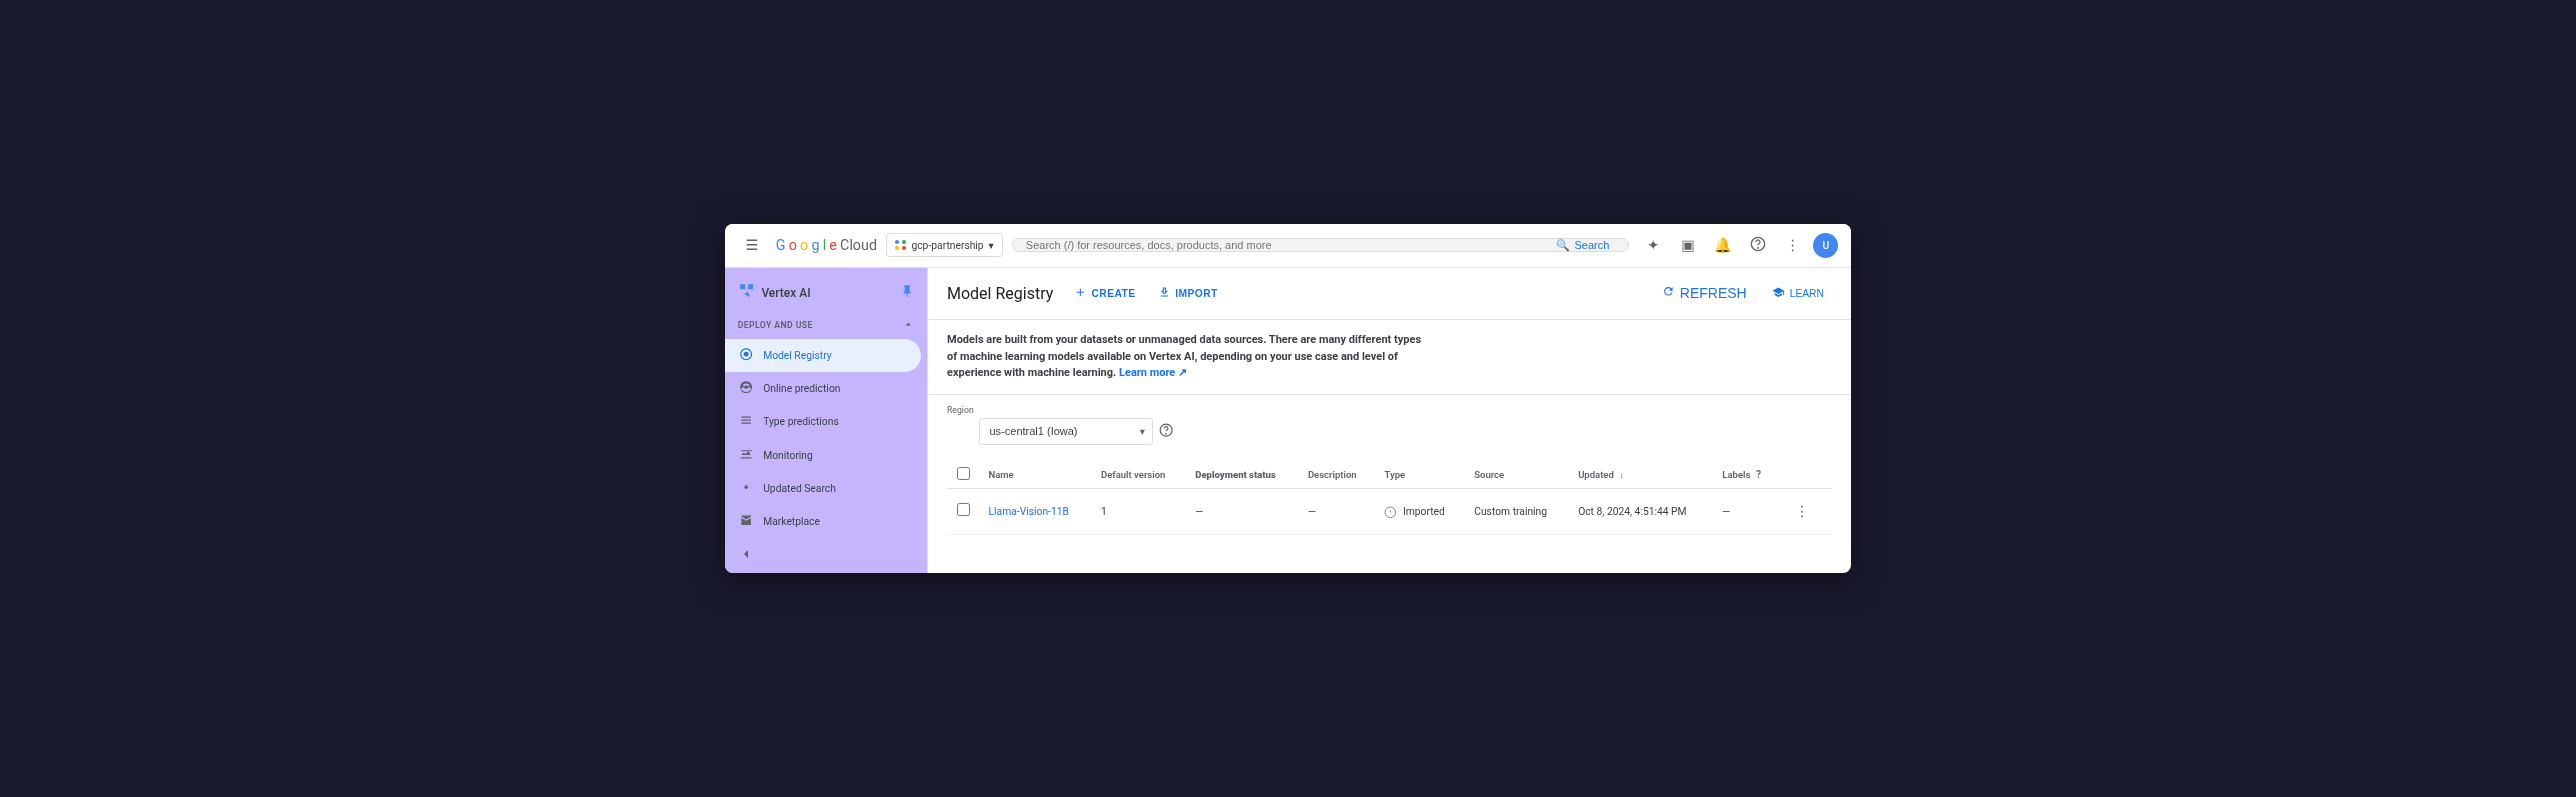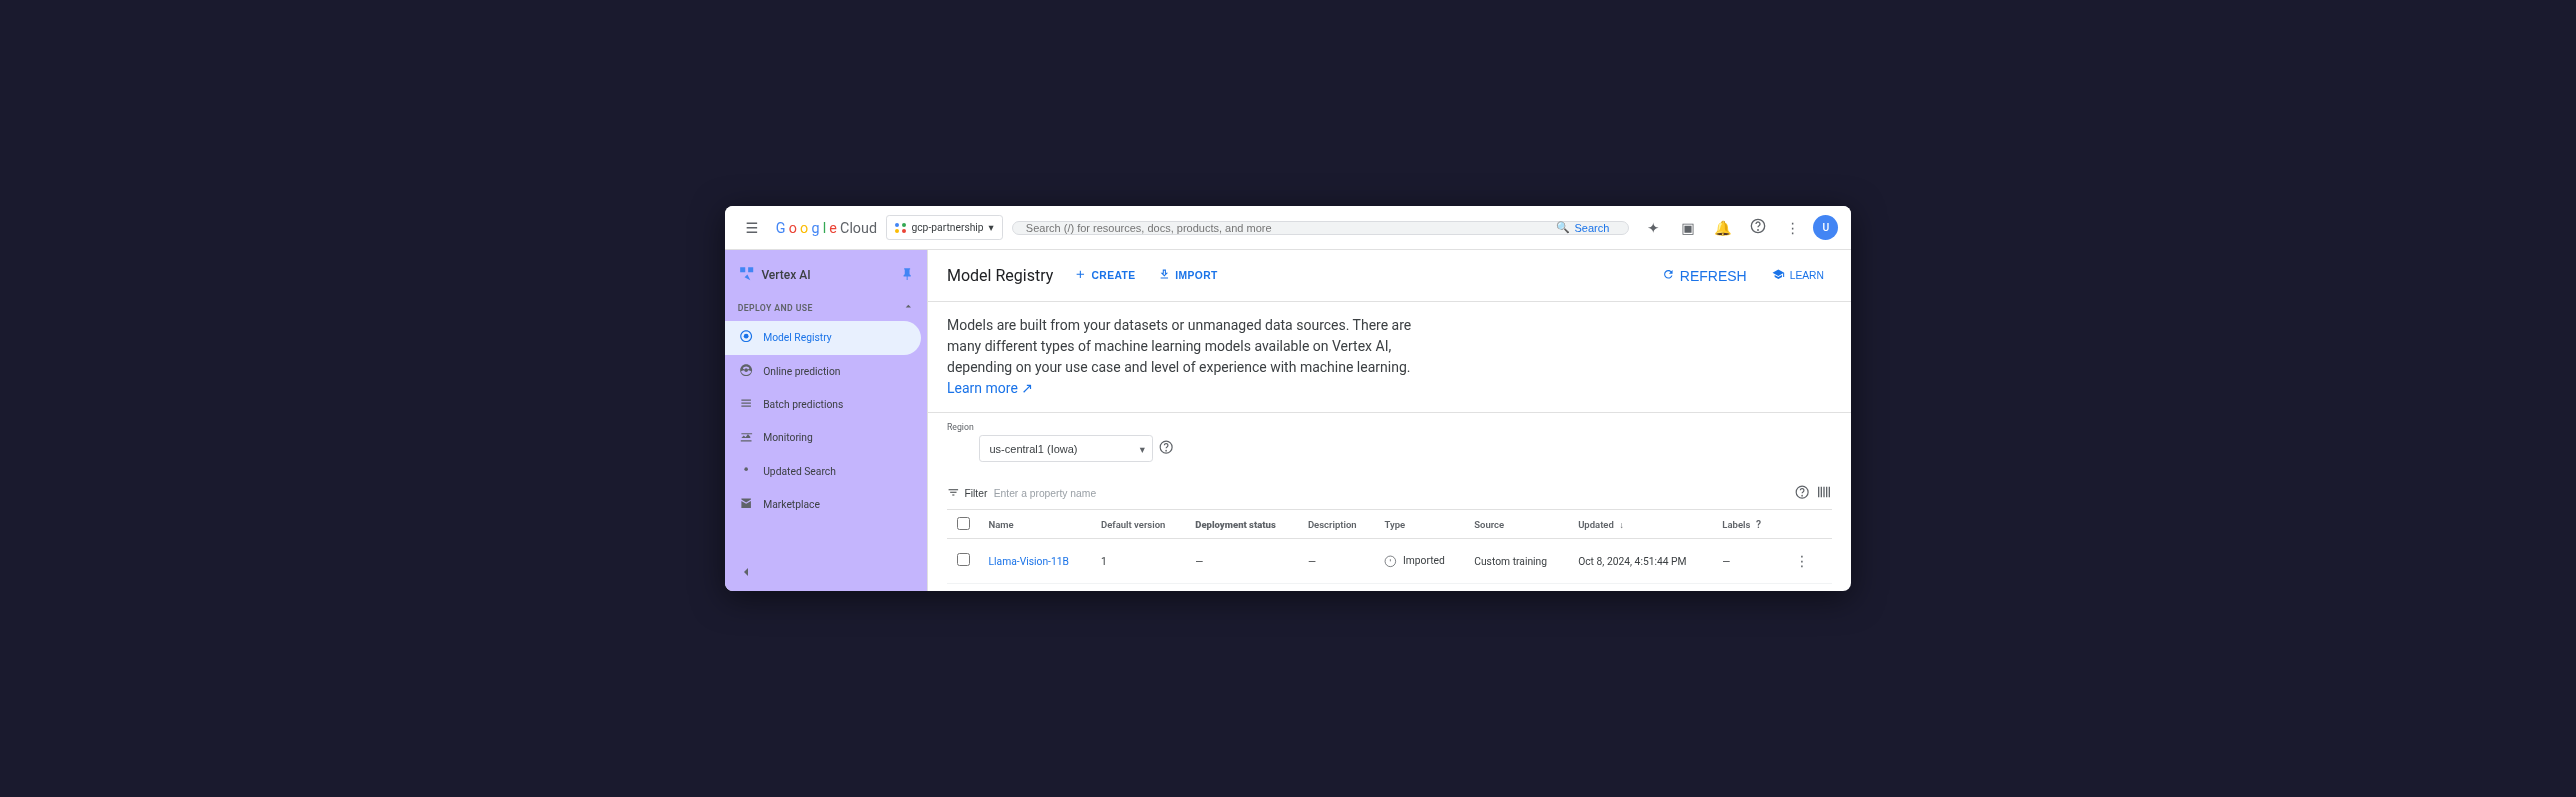--- a/index.html
+++ b/index.html
@@ -306,24 +306,25 @@
       font-weight: 500;
       padding: 4.8px 8px;
       border-radius: 3.2px;
     }
     
     .info-section {
       padding: 12.7px 19px;
       border-bottom: 0.8px solid #e0e0e0;
     }
     .info-text {
-      font-size: 14px;
+      font-size: 11px;
       color: #3c4043;
       line-height: 1.5;
       max-width: 476px;
+      font-weight: bold;
     }
     .info-text a {
       color: #1a73e8;
       text-decoration: none;
     }
     
     .region-section {
       padding: 9.5px 19px;
     }
     .region-label {
@@ -554,21 +555,21 @@
         </span>
         <span>Online prediction</span>
       </div>
 
       <div class="sidebar-item">
         <span class="item-icon">
           <svg width="14.3" height="14.3" viewBox="0 0 24 24" fill="#5f6368">
               <path d="M4 6h16v2H4zm0 5h16v2H4zm0 5h16v2H4z"></path>
             </svg>
         </span>
-        <span>Batch predictions</span>
+        <span>Type predictions</span>
       </div>
 
       <div class="sidebar-item">
         <span class="item-icon">
           <svg width="14.3" height="14.3" viewBox="0 0 24 24" fill="#5f6368">
               <path d="M3 19h18v2H3zm1-4l4-4 3 3 4-5 4 4v2H4v-1zm0-8h18v2H4z"></path>
             </svg>
         </span>
         <span>Monitoring</span>
       </div>
@@ -665,45 +666,20 @@
             <svg width="14.3" height="14.3" viewBox="0 0 24 24" fill="none" stroke="#5f6368" stroke-width="2">
                 <circle cx="12" cy="12" r="10"></circle>
                 <path d="M9 9a3 3 0 1 1 4.5 2.6c-.7.4-1.5 1-1.5 2.4"></path>
                 <circle cx="12" cy="18" r="0.5" fill="#5f6368"></circle>
               </svg>
           </span>
         </div>
       </div>
 
       <div class="table-section">
-        <div class="table-toolbar">
-          <button class="filter-btn">
-            <span>
-              <svg width="12.7" height="12.7" viewBox="0 0 24 24" fill="#3c4043">
-                  <path d="M10 18h4v-2h-4v2zM3 6v2h18V6H3zm3 7h12v-2H6v2z"></path>
-                </svg>
-            </span>
-            <span>Filter</span>
-          </button>
-          <input class="filter-input" type="text" placeholder="Enter a property name" style="">
-          <div class="toolbar-right">
-            <span class="help-icon">
-              <svg width="14.3" height="14.3" viewBox="0 0 24 24" fill="none" stroke="#5f6368" stroke-width="2">
-                  <circle cx="12" cy="12" r="10"></circle>
-                  <path d="M9 9a3 3 0 1 1 4.5 2.6c-.7.4-1.5 1-1.5 2.4"></path>
-                  <circle cx="12" cy="18" r="0.5" fill="#5f6368"></circle>
-                </svg>
-            </span>
-            <span class="column-icon">
-              <svg width="16" height="16" viewBox="0 0 24 24" fill="#5f6368">
-                  <path d="M3 4h2v16H3zm4 0h2v16H7zm4 0h2v16h-2zm4 0h2v16h-2zm4 0h2v16h-2z"></path>
-                </svg>
-            </span>
-          </div>
-        </div>
 
         <table class="data-table">
           <thead>
             <tr>
               <th class="checkbox-cell">
                 <input type="checkbox" style="">
               </th>
               <th>
                 <span>Name</span>
               </th>

